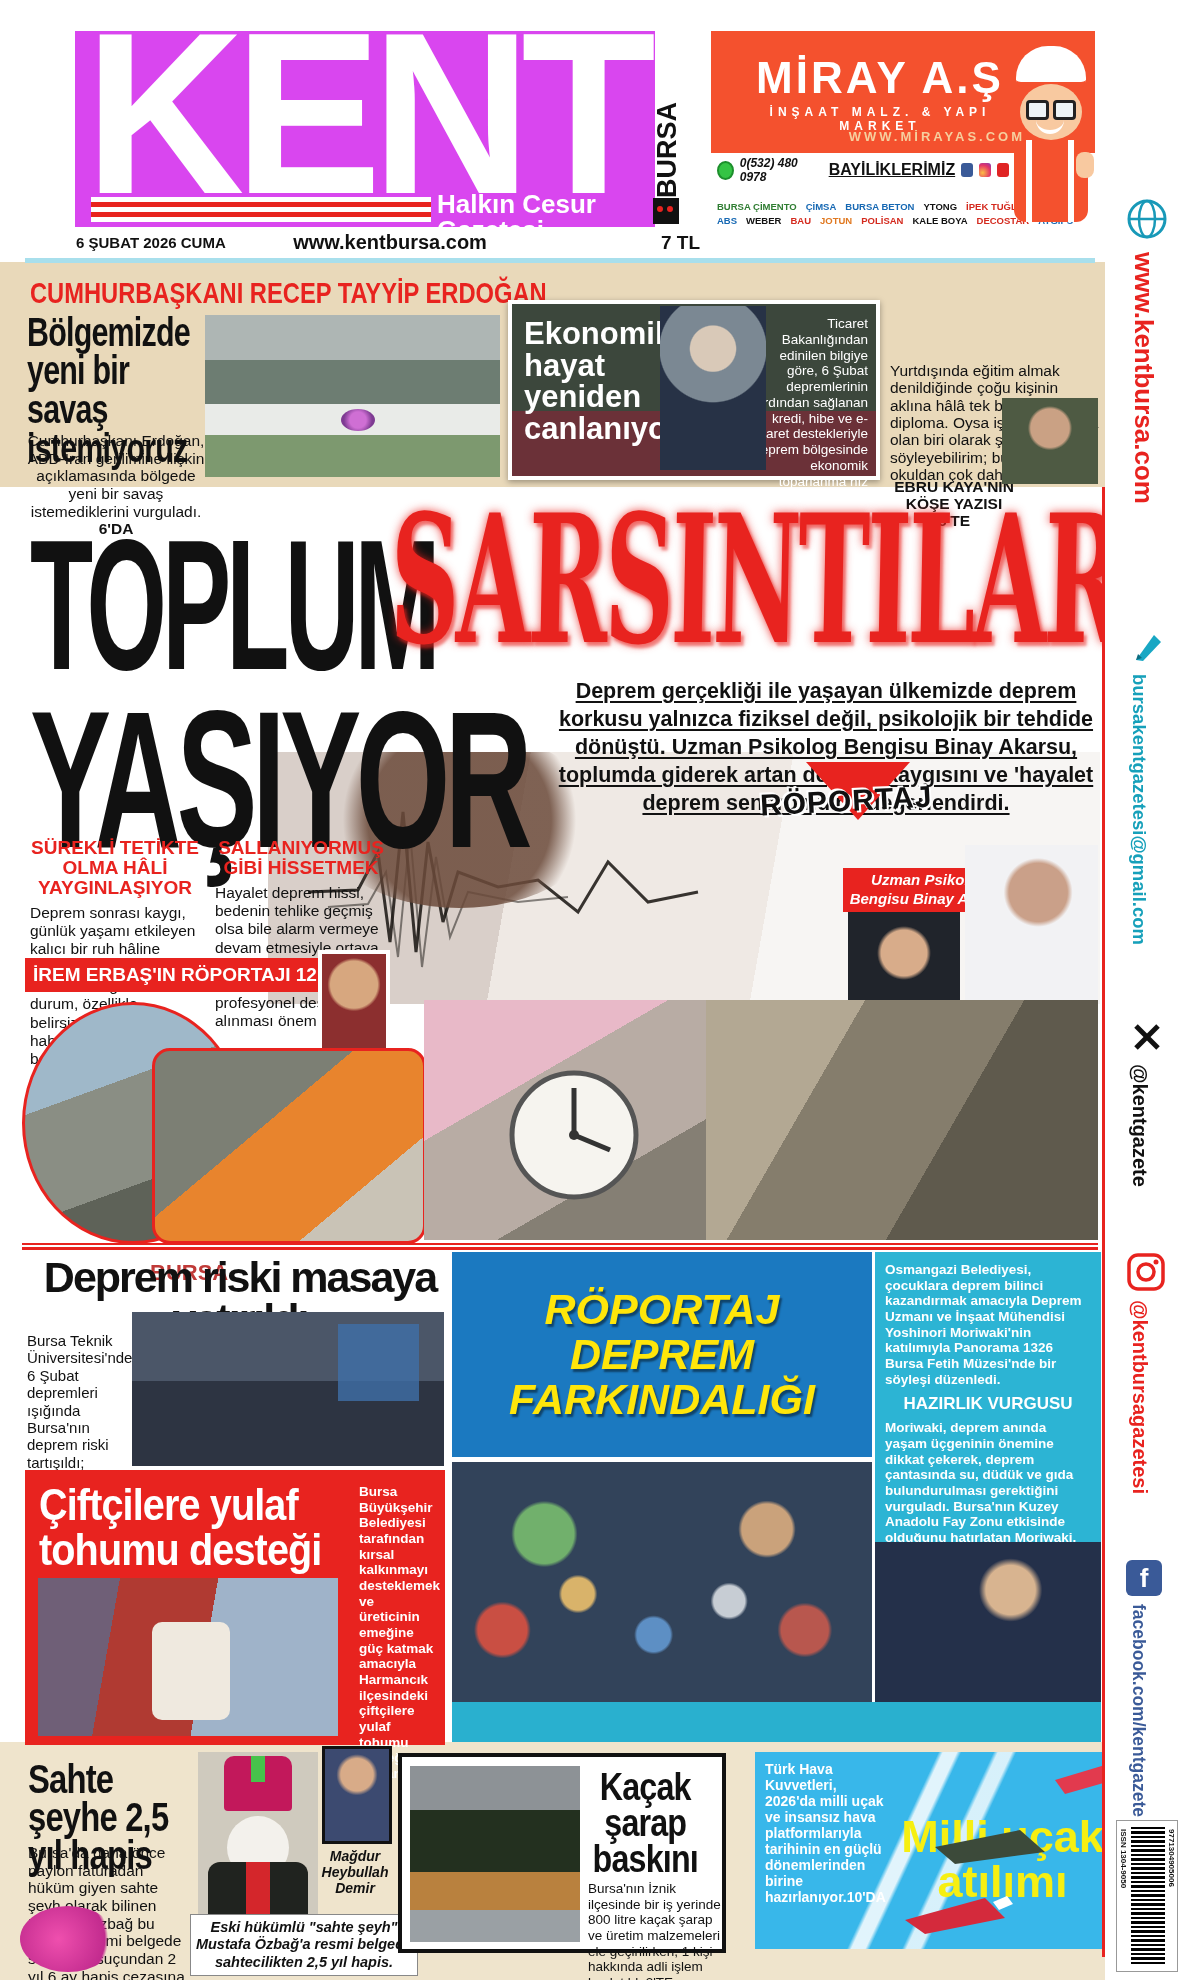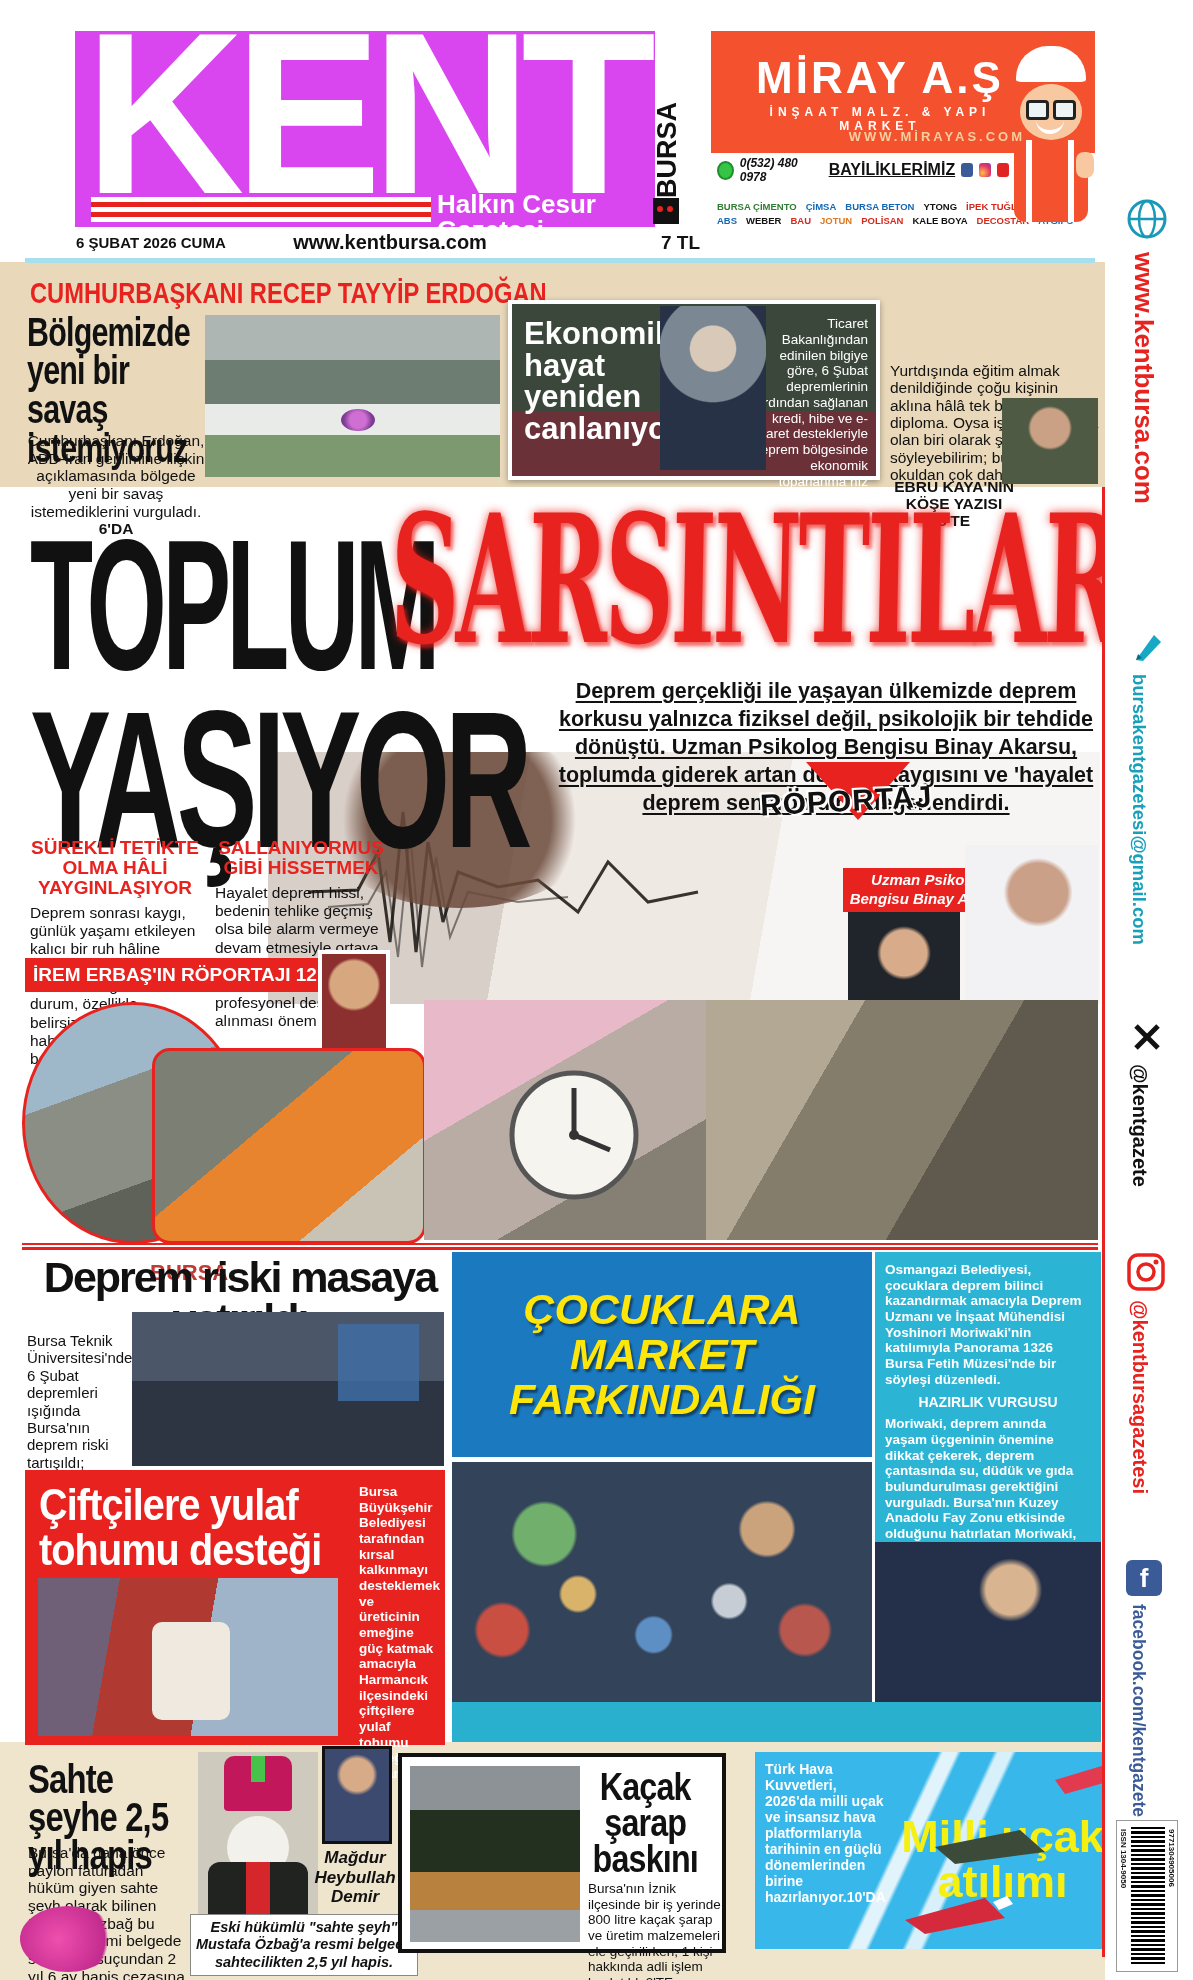--- a/index.html
+++ b/index.html
@@ -94,35 +94,35 @@
 
   
   .risk-h{left:25px;top:1256px;width:430px;text-align:center;font-weight:900;font-size:43px;line-height:.98;letter-spacing:-2px;}
   .risk-ov{left:150px;top:1260px;font-weight:900;font-size:22px;color:#c03a38;z-index:0;}
   .risk-b{left:27px;top:1332px;width:102px;font-size:15px;line-height:1.16;}
   .cocuk{left:452px;top:1252px;width:420px;height:205px;background:#1b79c0;display:flex;align-items:center;justify-content:center;}
   .cocuk-h{width:360px;text-align:center;color:#ffe60a;font-weight:900;font-style:italic;font-size:43px;line-height:1.04;
            text-shadow:2px 3px 2px rgba(0,0,0,.45);}
   .teal-col{left:875px;top:1252px;width:226px;height:290px;background:#2cb4d4;color:#fff;box-sizing:border-box;padding:10px 10px;}
   .teal-col p{margin:0;font-weight:700;font-size:13.5px;line-height:1.16;}
-  .teal-sub{text-align:center;font-weight:900;font-size:14px;margin:7px 0 6px;}
+  .teal-sub{text-align:center;font-weight:900;font-size:17px;margin:7px 0 6px;}
   .teal-strip{left:452px;top:1702px;width:649px;height:40px;background:#29b0cf;}
 
   
   .ciftci{left:25px;top:1470px;width:420px;height:275px;background:#e8231f;}
   .cif-h{position:absolute;left:14px;top:12px;width:340px;color:#fff;font-weight:900;font-size:45px;line-height:1.0;
          letter-spacing:-1px;transform:scaleX(.88);transform-origin:left top;}
   .cif-b{position:absolute;right:8px;top:14px;width:78px;color:#fff;font-weight:900;font-size:13.5px;line-height:1.16;}
 
   
   .seyh-h{left:28px;top:1760px;width:220px;font-weight:900;font-size:40px;line-height:.95;letter-spacing:-1px;
           transform:scaleX(.82);transform-origin:left top;}
   .seyh-b{left:28px;top:1844px;width:162px;font-size:15.5px;line-height:1.14;}
   .inset{left:322px;top:1746px;width:64px;height:92px;border:3px solid #111;}
-  .inset-cap{left:312px;top:1848px;width:86px;text-align:center;font-weight:900;font-style:italic;font-size:17px;line-height:1.15;}
+  .inset-cap{left:312px;top:1848px;width:86px;text-align:center;font-weight:900;font-style:italic;font-size:14px;line-height:1.15;}
   .seyh-cap{left:190px;top:1914px;width:218px;background:#fff;border:1px solid #888;padding:4px 4px;
             text-align:center;font-weight:900;font-style:italic;font-size:14.5px;line-height:1.2;}
   .flower{left:20px;top:1906px;width:96px;height:66px;border-radius:50%;
           background:radial-gradient(circle at 40% 50%,#ef4fae,#c22b8e 70%,transparent 75%);}
   .sarap{left:398px;top:1753px;width:328px;height:200px;background:#fff;border:4px solid #111;box-sizing:border-box;}
   .sarap-h{position:absolute;left:188px;top:12px;width:130px;text-align:center;font-weight:900;font-size:38px;line-height:.95;
            letter-spacing:-1px;transform:scaleX(.85);transform-origin:left top;}
   .sarap-b{position:absolute;left:186px;top:124px;width:134px;font-size:13.5px;line-height:1.16;}
   .ucak{left:735px;top:1752px;width:367px;height:197px;background:#38b7ea;
         background-image:linear-gradient(115deg,transparent 40%,rgba(255,255,255,.85) 41% 44%,transparent 45%),
@@ -329,21 +329,21 @@
   <div class="abs rule-red"></div>
 
   <div class="abs risk-ov">BURSA</div>
   <div class="abs risk-h">Deprem riski masaya yatırıldı</div>
   <div class="abs risk-b">Bursa Teknik Üniversitesi'nde, 6 Şubat depremleri ışığında Bursa'nın deprem riski tartışıldı; uzmanlar, kenti en çok etkilenecek 5 il arasında gösterdi ve birlikte çalışılması gerektiğini vurguladı.7'DE</div>
   <div class="ph ph-conf">
       <i></i>
     </div>
 
   <div class="abs cocuk">
-    <div class="cocuk-h">ÇOCUKLARA MARKET FARKINDALIĞI</div>
+    <div class="cocuk-h">RÖPORTAJ DEPREM FARKINDALIĞI</div>
   </div>
   <div class="ph ph-kids"></div>
   <div class="abs teal-strip"></div>
 
   <div class="abs teal-col">
     <p>Osmangazi Belediyesi, çocuklara deprem bilinci kazandırmak amacıyla Deprem Uzmanı ve İnşaat Mühendisi Yoshinori Moriwaki'nin katılımıyla Panorama 1326 Bursa Fetih Müzesi'nde bir söyleşi düzenledi.</p>
     <div class="teal-sub">HAZIRLIK VURGUSU</div>
     <p>Moriwaki, deprem anında yaşam üçgeninin önemine dikkat çekerek, deprem çantasında su, düdük ve gıda bulundurulması gerektiğini vurguladı. Bursa'nın Kuzey Anadolu Fay Zonu etkisinde olduğunu hatırlatan Moriwaki, hazırlıklı olmanın hasarları yüzde 70'e kadar azaltabileceğini ifade etti. Söyleşi sonrası kendisine teşekkür plaketi takdim edildi. 8'DE</p>
   </div>
   <div class="ph ph-mori"></div>

